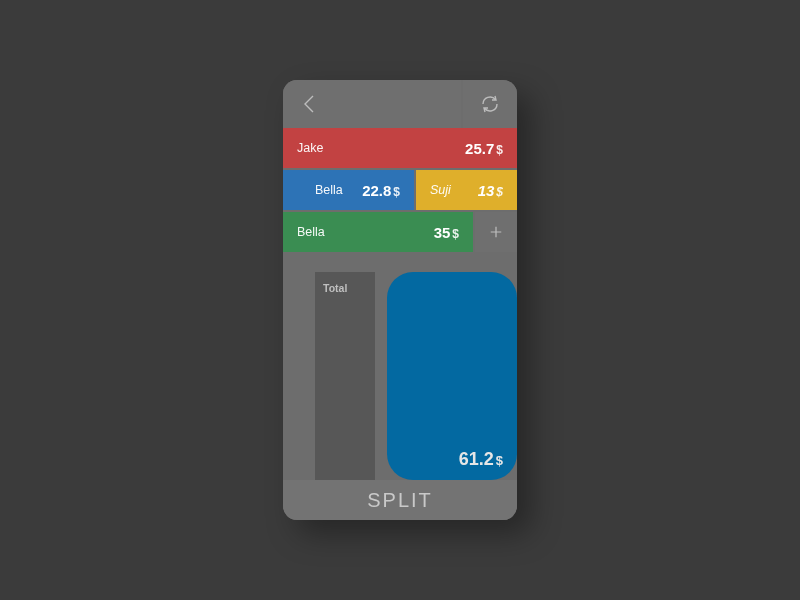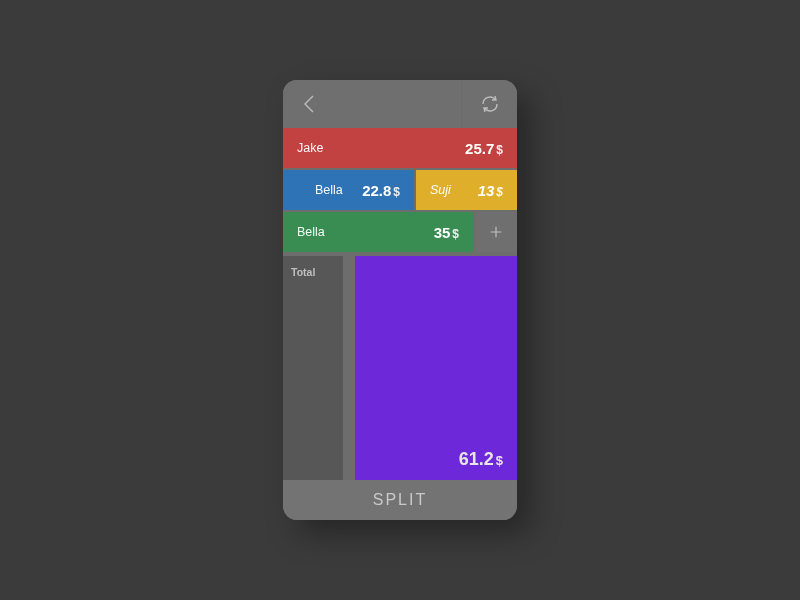--- a/index.html
+++ b/index.html
@@ -75,57 +75,59 @@
   .bella { width: 56%; }
   .suji  { flex: 1; font-style: italic; }
   .andrew { flex: 1; }
   .addbtn {
     width: 42px;
     display:flex; align-items:center; justify-content:center;
     color:#ddd; font-size:18px; font-weight:300;
   }
 
   .lower {
-    margin-top: 4px;
+    margin-top: 20px;
     display: flex;
     gap: 12px;
     flex: 1;
     min-height: 0;
+    padding-left: 32px;
   }
   .total-pane {
     width: 60px;
     background: #575757;
     color: #bfbfbf;
     font-size: 10.5px;
     font-weight: 600;
     padding: 10px 8px;
   }
   .main-pane {
     flex: 1;
-    background: #6d28d9;
+    background: #0369a1;
     position: relative;
+    border-radius: 26px;
   }
   .grand {
     position: absolute;
     bottom: 10px;
     right: 14px;
     color: #e6e6e6;
     font-weight: 600;
     display: flex;
     align-items: baseline;
     gap: 2px;
   }
   .grand .val { font-size: 18px; }
   .grand .cur { font-size: 13px; }
 
   .split {
     height: 40px;
     background: #737373;
     color: #c9c9c9;
-    font-size: 16px;
+    font-size: 20px;
     letter-spacing: 2px;
     display: flex;
     align-items: center;
     justify-content: center;
   }
 
   svg { stroke: #bdbdbd; fill: none; stroke-width: 1.4; }
 </style>
 </head>
 <body>

